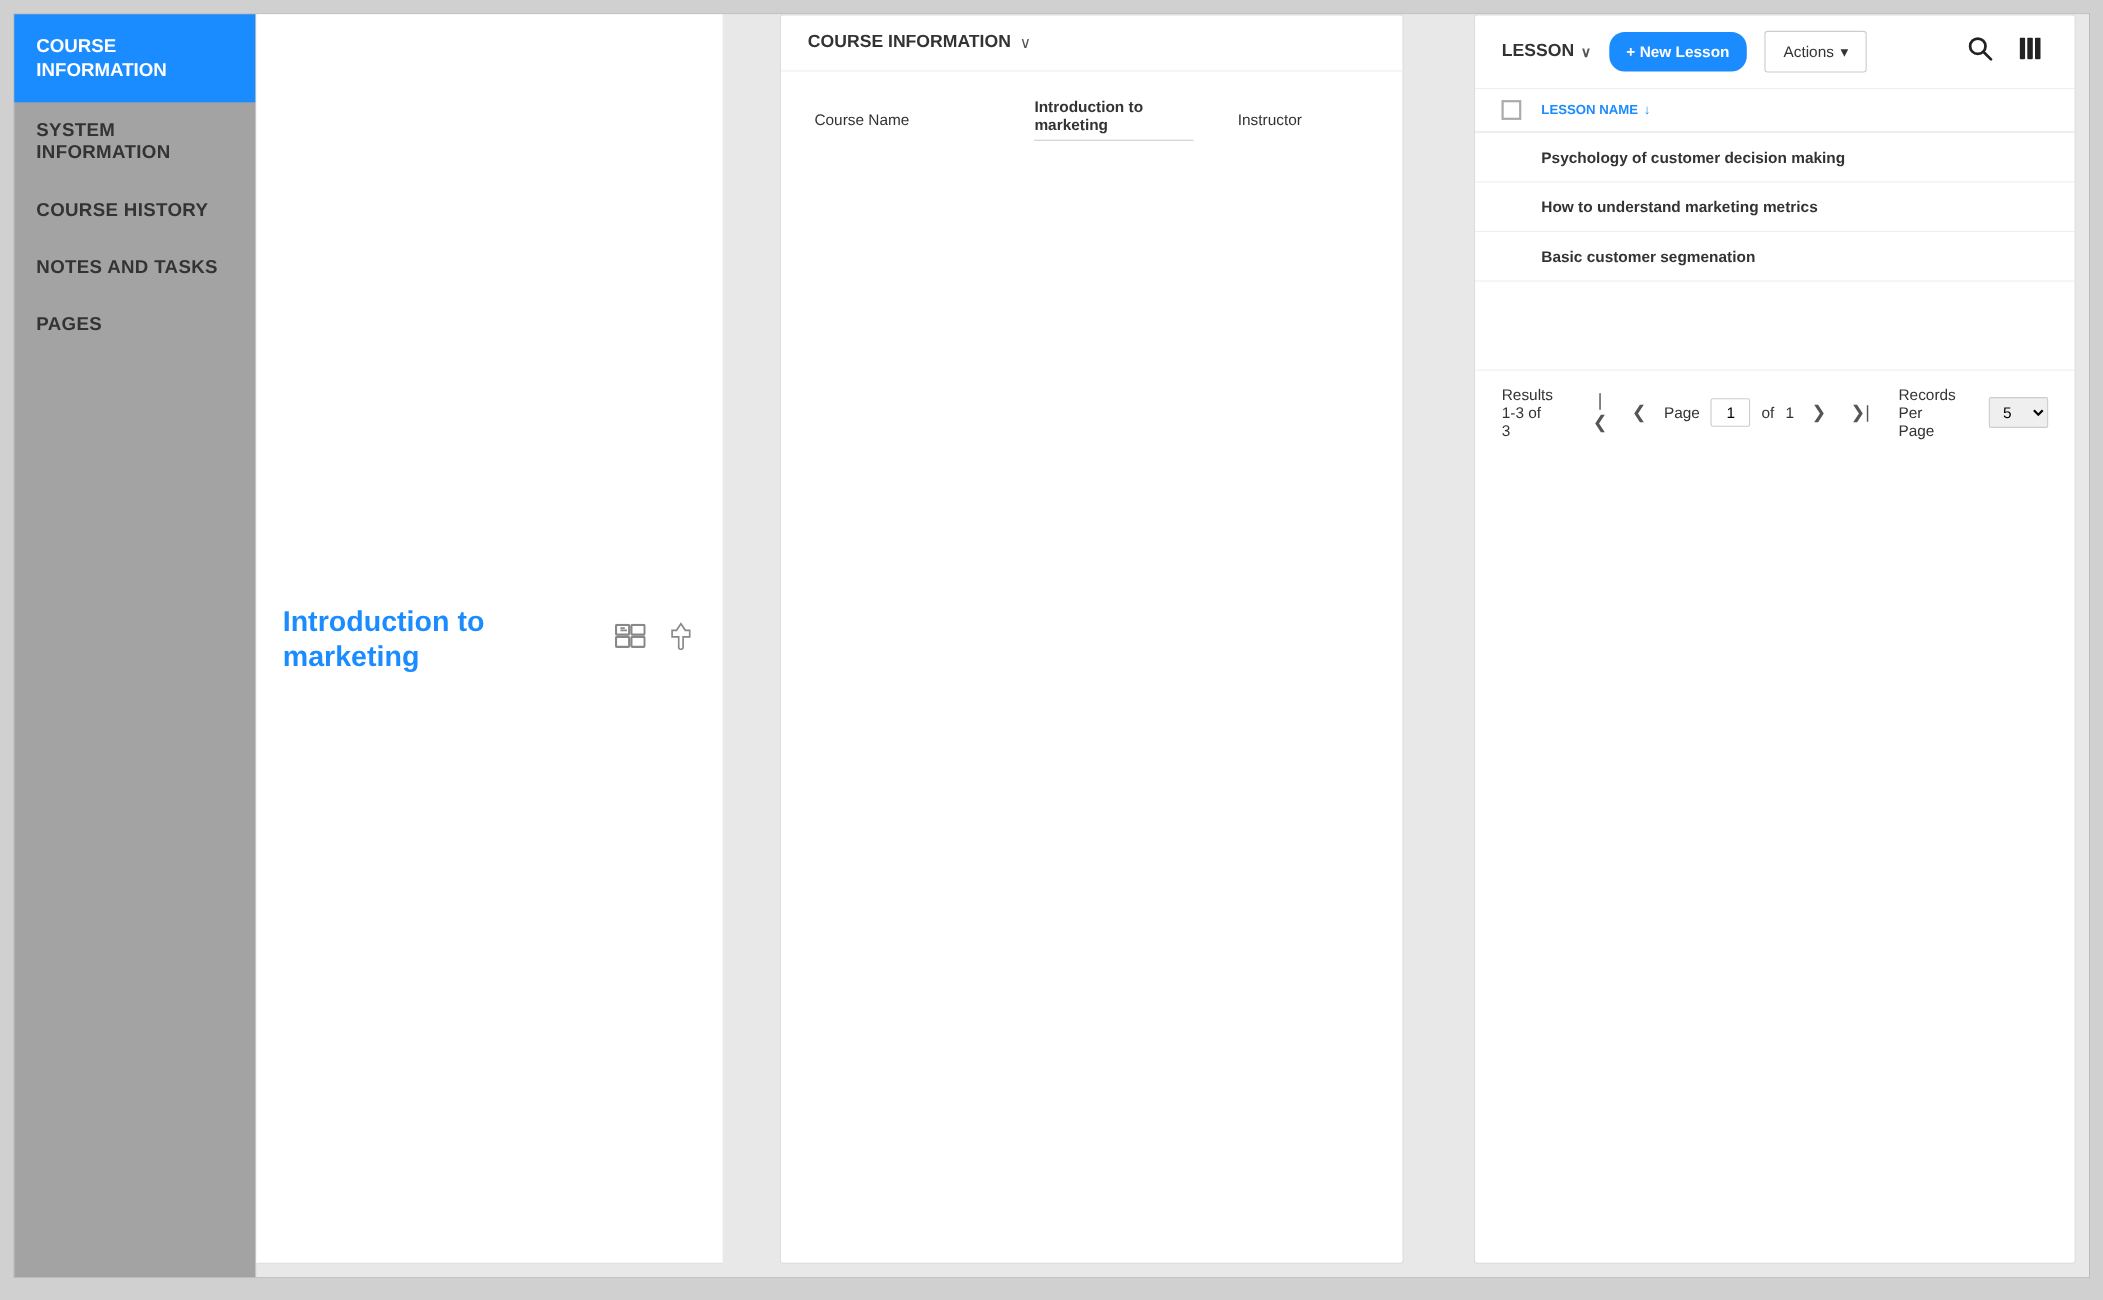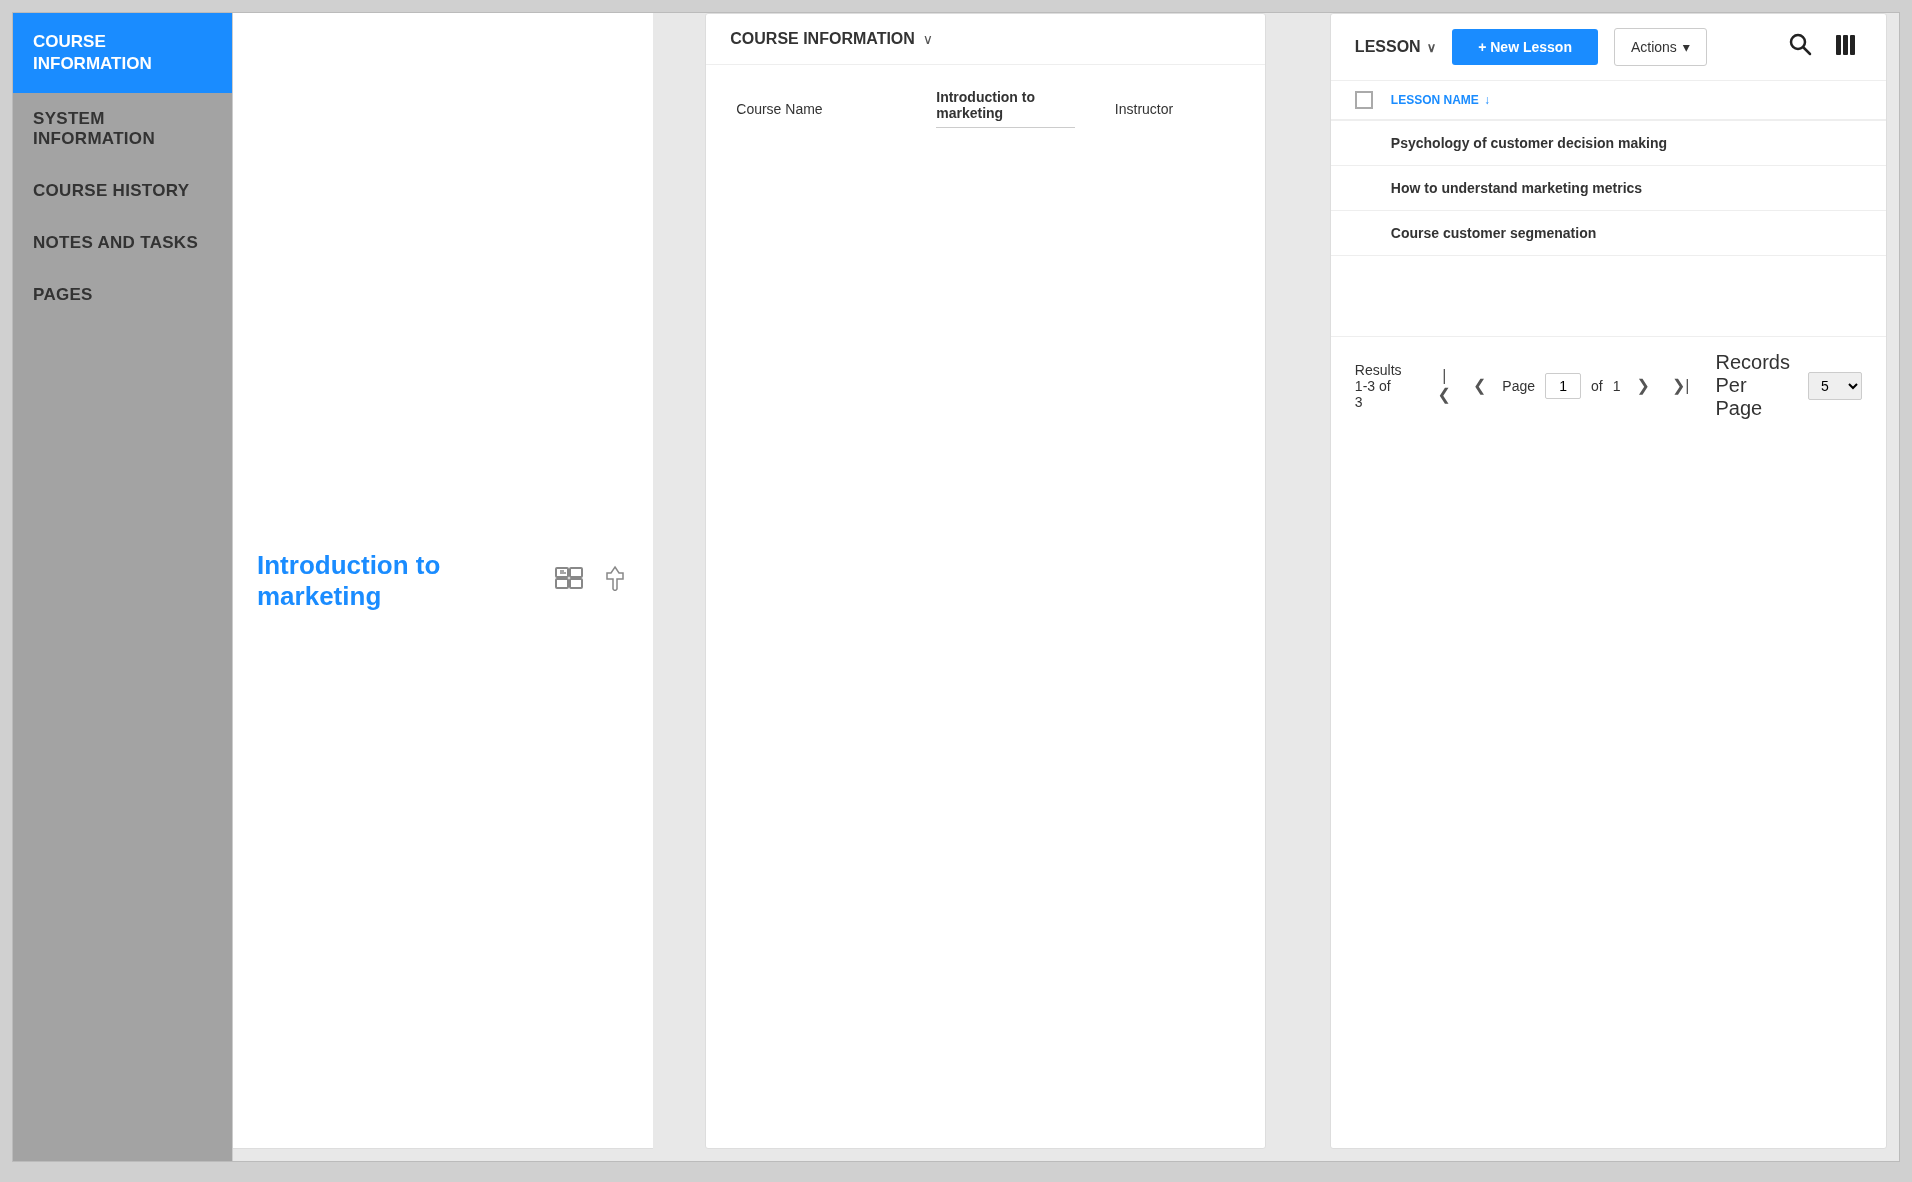--- a/index.html
+++ b/index.html
@@ -169,22 +169,22 @@
       font-weight: bold;
       color: #333;
       display: flex;
       align-items: center;
       gap: 6px;
     }
     .btn-new-lesson {
       background: #1a8cff;
       color: white;
       border: none;
-      padding: 10px 26px;
-      border-radius: 3px;
+      padding: 10px 16px;
+      border-radius: 14px;
       font-size: 14px;
       font-weight: bold;
       cursor: pointer;
       display: flex;
       align-items: center;
       gap: 6px;
     }
     .btn-actions {
       background: white;
       color: #333;
@@ -286,21 +286,21 @@
     .page-label { font-size: 14px; color: #333; }
     .page-input {
       width: 36px;
       text-align: center;
       border: 1px solid #ccc;
       padding: 4px;
       font-size: 14px;
       border-radius: 2px;
     }
     .pagination-spacer { flex: 1; }
-    .records-label { font-size: 20px; color: #333; margin-right: 8px; }
+    .records-label { font-size: 14px; color: #333; margin-right: 20px; }
     .records-select {
       border: 1px solid #ccc;
       padding: 4px 8px;
       font-size: 14px;
       border-radius: 2px;
       cursor: pointer;
     }
   </style>
 </head>
 <body>
@@ -394,21 +394,21 @@
       <div class="table-data-row">
         <div class="row-checkbox-space"></div>
         <div class="row-lesson-name">Psychology of customer decision making</div>
       </div>
       <div class="table-data-row">
         <div class="row-checkbox-space"></div>
         <div class="row-lesson-name">How to understand marketing metrics</div>
       </div>
       <div class="table-data-row">
         <div class="row-checkbox-space"></div>
-        <div class="row-lesson-name">Course customer segmenation</div>
+        <div class="row-lesson-name">Basic customer segmenation</div>
       </div>
 
       <div style="flex:1; min-height: 80px;"></div>
 
       <div class="pagination-bar">
         <span class="pagination-results">Results 1-3 of 3</span>
         <button class="pagination-btn">|❮</button>
         <button class="pagination-btn">❮</button>
         <span class="page-label">Page</span>
         <input class="page-input" type="text" value="1" style="">

